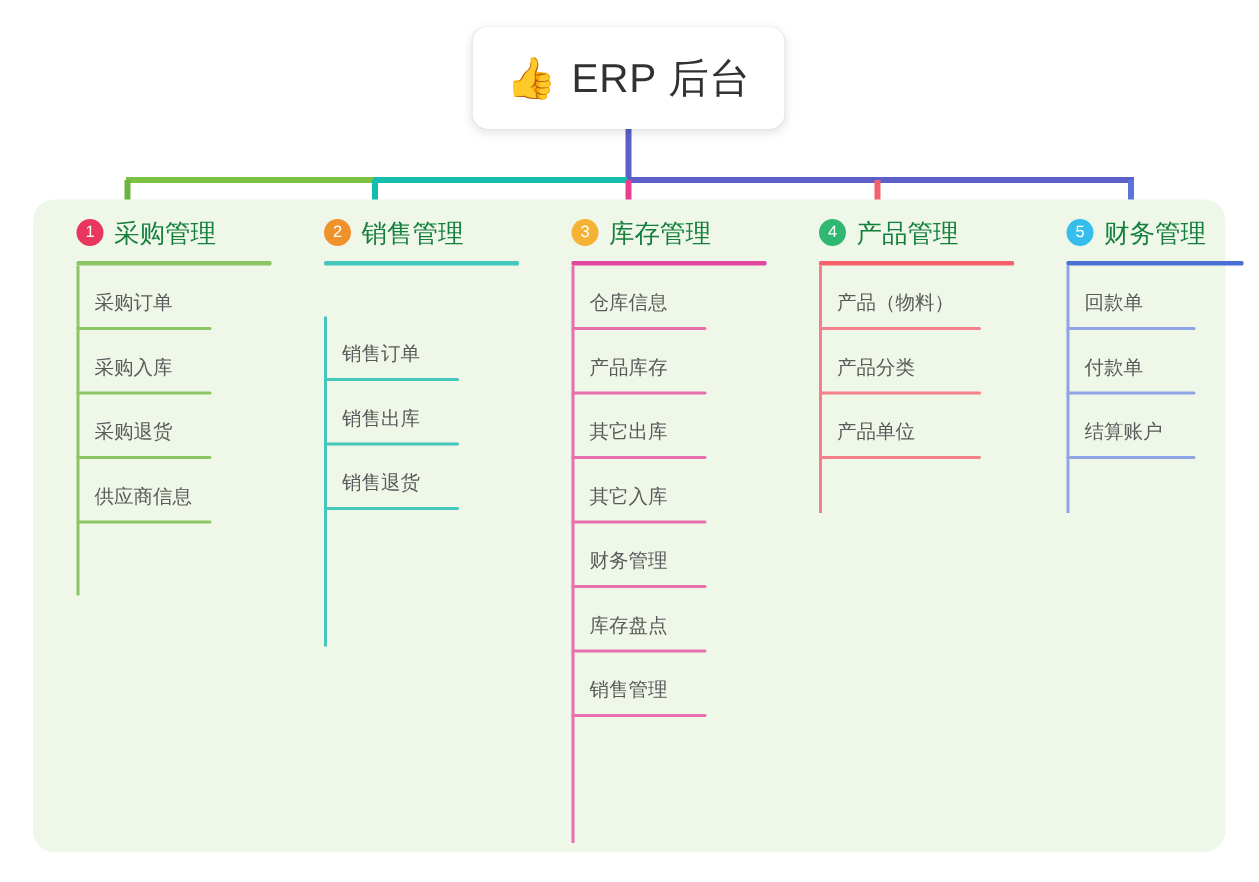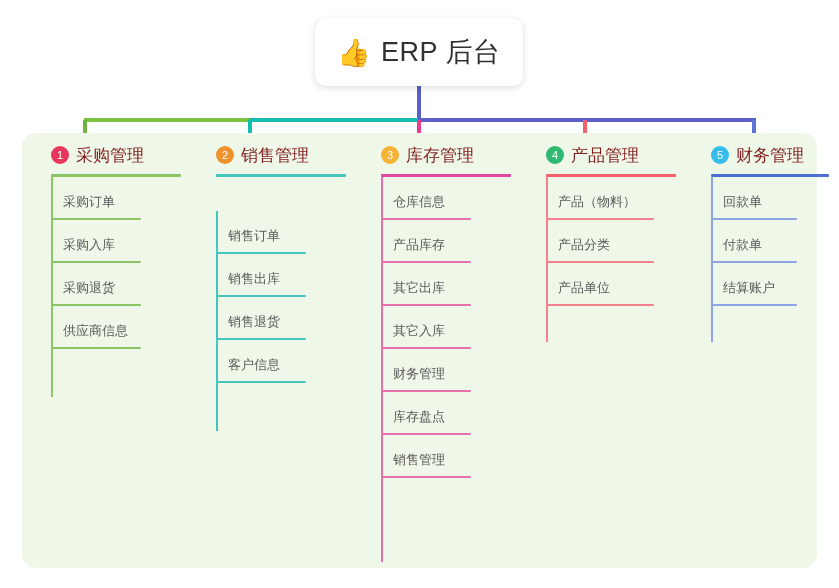--- a/index.html
+++ b/index.html
@@ -90,21 +90,21 @@
     border-radius: 50%;
     color: #ffffff;
     font-size: 11px;
     line-height: 18px;
     text-align: center;
     flex: 0 0 auto;
     font-family: "Liberation Sans", sans-serif;
   }
   .col-title {
     font-size: 17px;
-    color: #7f1d1d;
+    color: #15803d;
     white-space: nowrap;
   }
   .head-rule {
     height: 3px;
     border-radius: 1px;
     margin-top: 4px;
   }
 
   .leaf {
     position: relative;
@@ -202,24 +202,20 @@
             <div class="leaf-rule" style="background: rgb(69, 198, 189); width: 90px;"></div>
           </div>
           <div class="leaf">
             <span class="leaf-text">销售出库</span>
             <div class="leaf-rule" style="background: rgb(69, 198, 189); width: 90px;"></div>
           </div>
           <div class="leaf">
             <span class="leaf-text">销售退货</span>
             <div class="leaf-rule" style="background: rgb(69, 198, 189); width: 90px;"></div>
           </div>
-          <div class="leaf">
-            <span class="leaf-text">客户信息</span>
-            <div class="leaf-rule" style="background: rgb(69, 198, 189); width: 90px;"></div>
-          </div>
         </div>
       </div>
       <div class="column" style="left: 365px; width: 160px;">
         <div class="col-head">
           <span class="badge" style="background: rgb(245, 179, 53);">3</span>
           <span class="col-title">库存管理</span>
         </div>
         <div class="head-rule" style="background: rgb(226, 70, 159); width: 130px; margin-left: 16px;"></div>
         <div style="position: relative;">
           <div class="spine" style="background: rgb(232, 111, 174); height: 385px;"></div>

